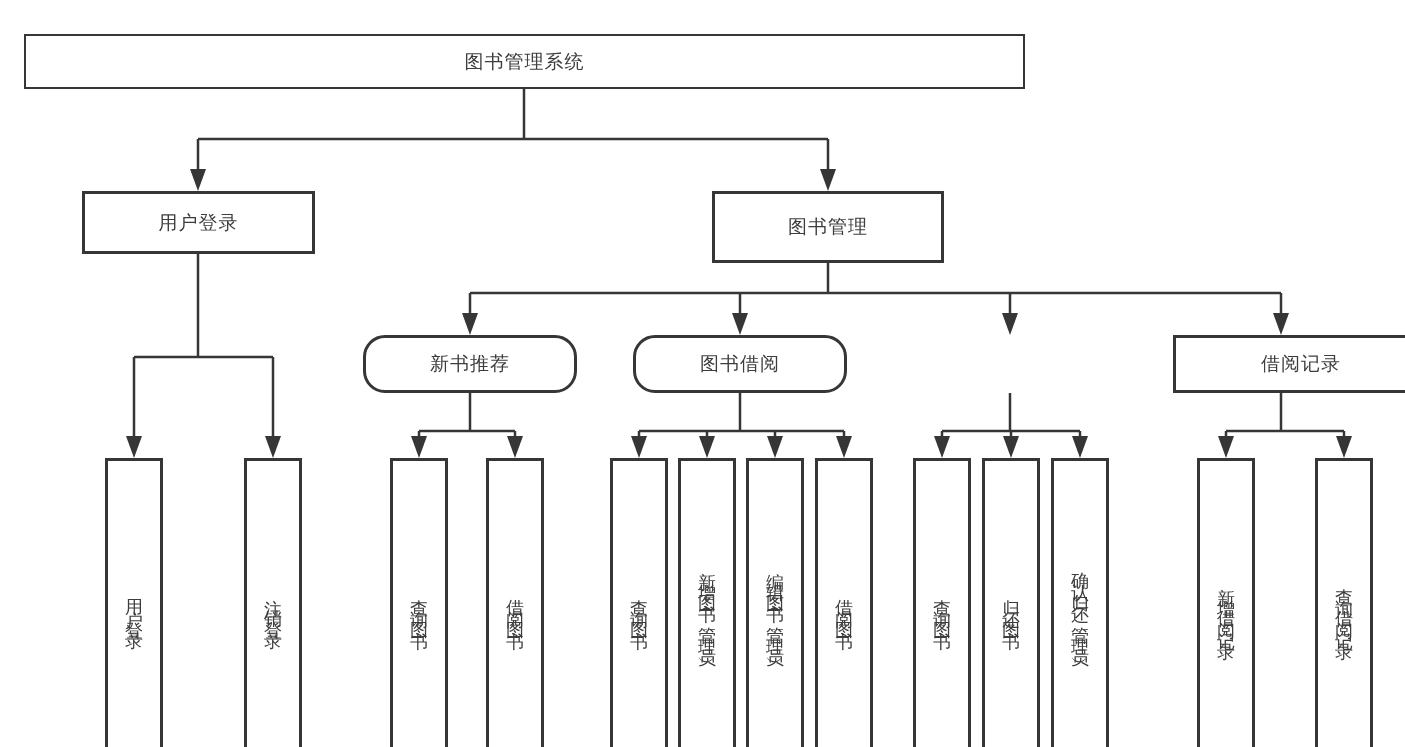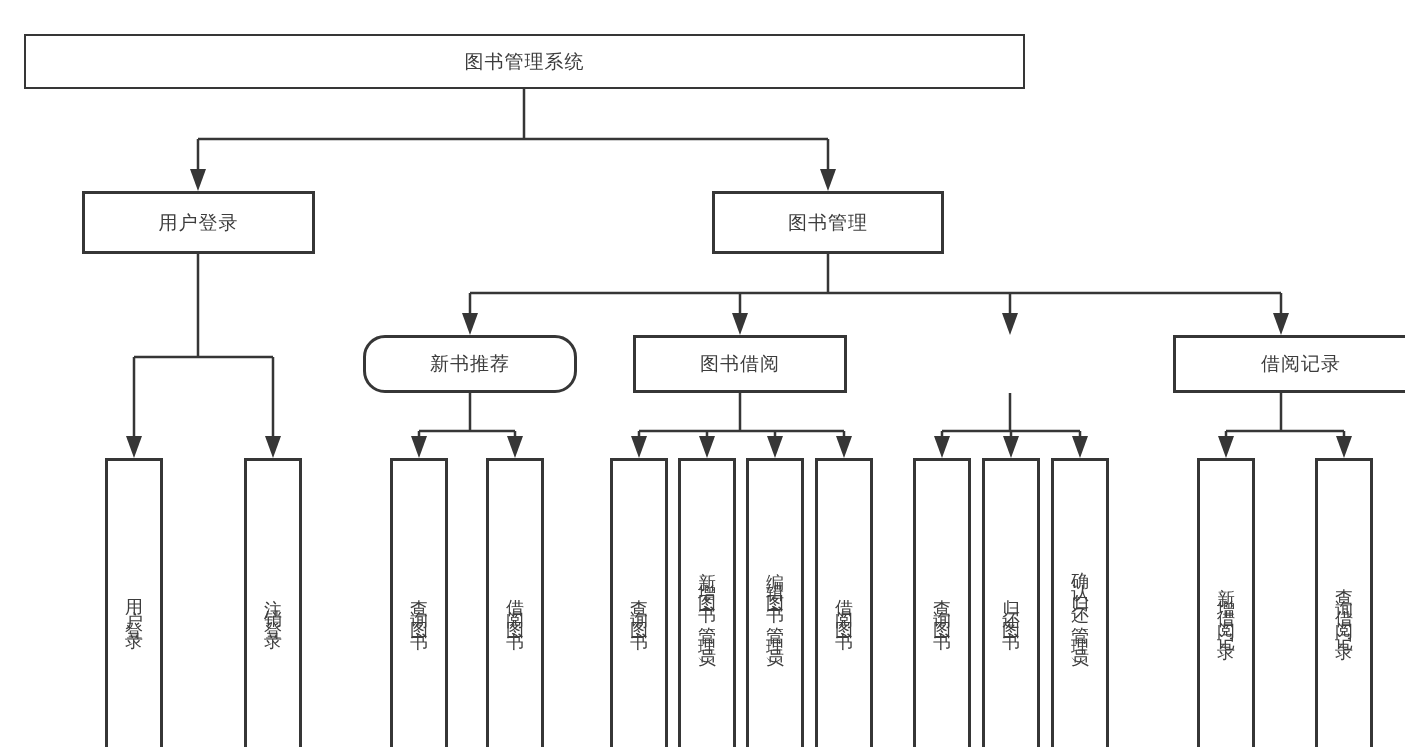--- a/index.html
+++ b/index.html
@@ -13,23 +13,23 @@
   #wires path{stroke:var(--line);stroke-width:2.5;fill:none;}
   #wires polygon{fill:var(--line);stroke:none;}
   .box{
     position:absolute;box-sizing:border-box;background:#ffffff;
     border:3px solid var(--line);
     display:flex;align-items:center;justify-content:center;
     color:var(--text);font-size:19px;letter-spacing:1px;white-space:nowrap;
   }
   .root{left:24px;top:13px;width:1001px;height:55px;border-width:2.5px;}
   .l2a{left:82px;top:170px;width:233px;height:63px;}
-  .l2b{left:712px;top:170px;width:232px;height:63px;}
+  .l2b{left:712px;top:170px;width:232px;height:72px;}
   .l3{top:314px;height:58px;width:214px;}
-  .l3a{left:363px;border-radius:22px;} .l3b{left:633px;} .l3c{left:903px;} .l3d{left:1173px;width:256px;}
+  .l3a{left:363px;border-radius:22px;} .l3b{left:633px;border-radius:22px;} .l3c{left:903px;} .l3d{left:1173px;width:256px;}
   .leaf{
     top:437px;height:298px;width:58px;
     writing-mode:vertical-rl;text-orientation:mixed;
     font-size:18px;letter-spacing:11px;line-height:1;white-space:normal;
   }
   .f1{left:105px;} .f2{left:244px;}
   .f3{left:390px;} .f4{left:486px;}
   .f5{left:610px;} .f6{left:678px;} .f7{left:746px;} .f8{left:815px;}
   .f9{left:913px;} .f10{left:982px;} .f11{left:1051px;}
   .f12{left:1197px;} .f13{left:1315px;}

